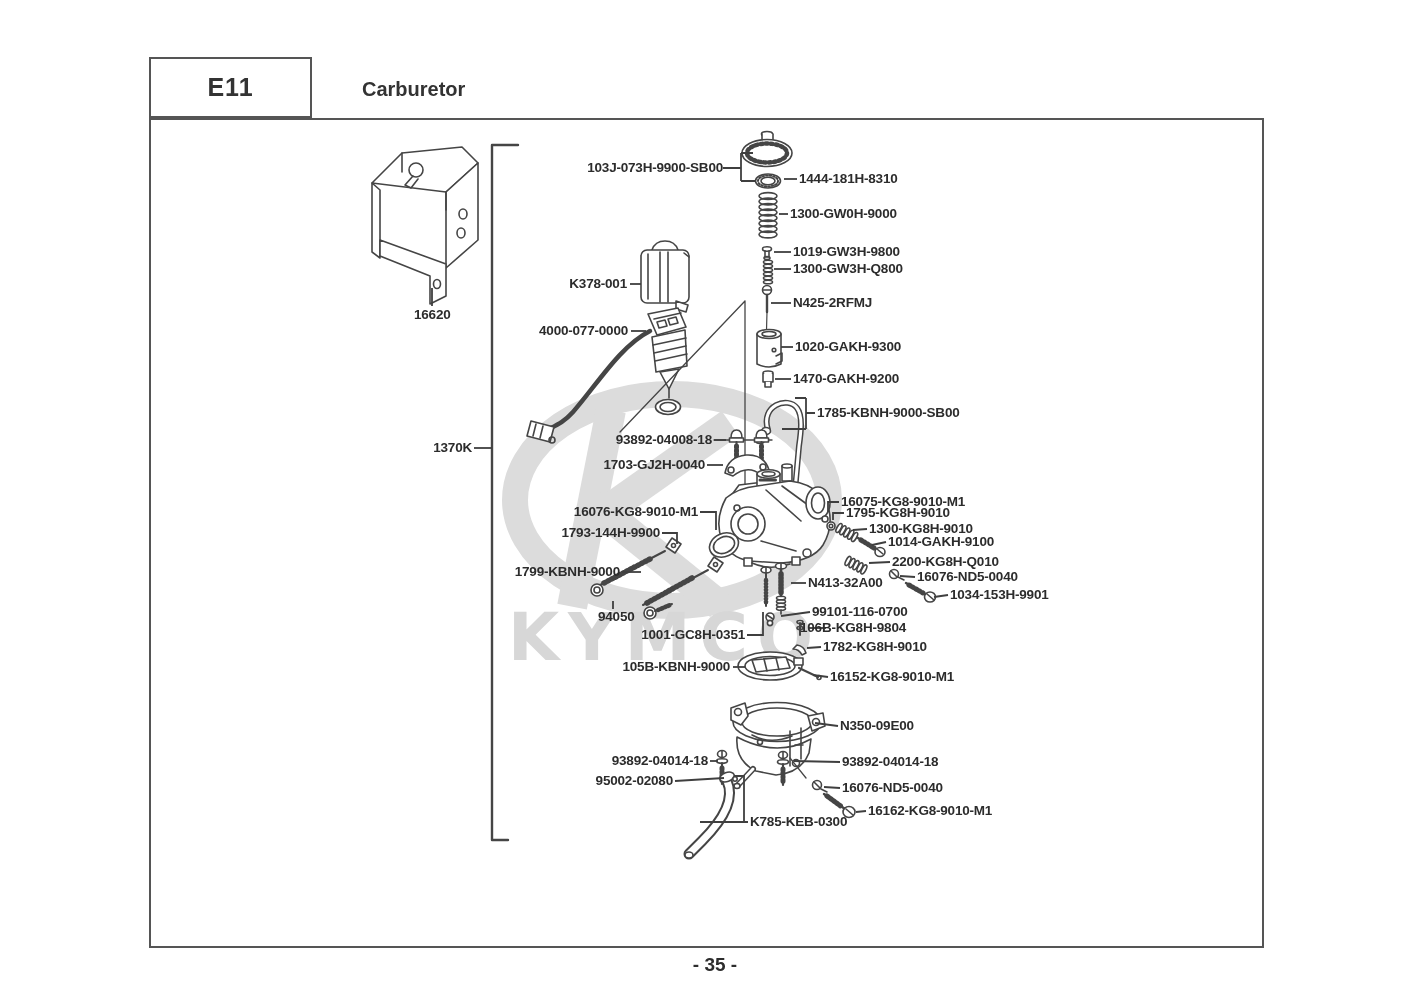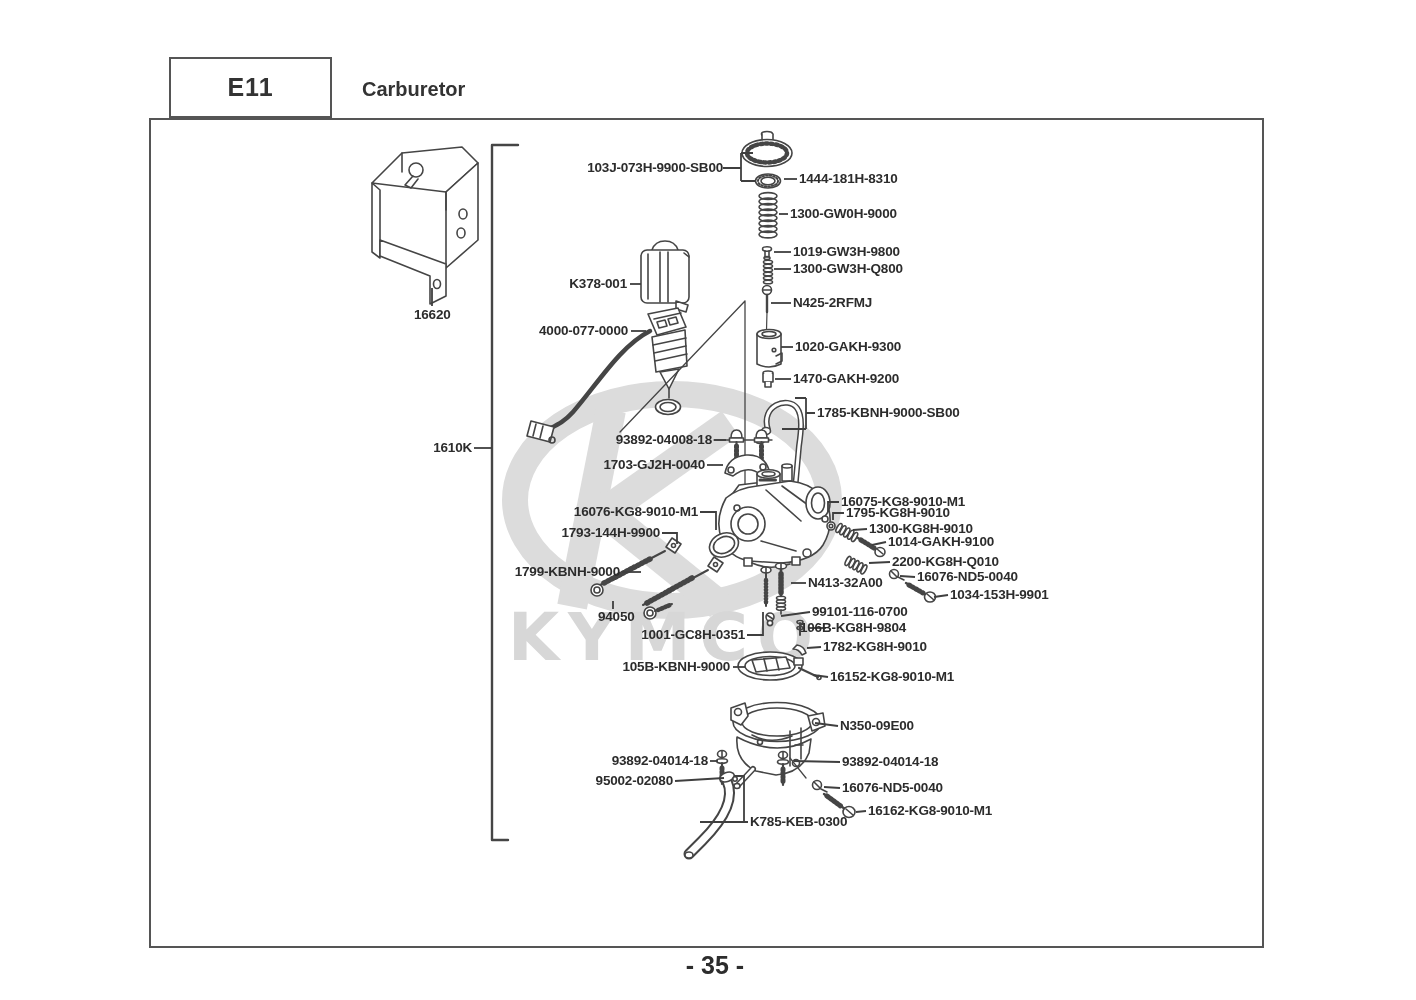--- a/index.html
+++ b/index.html
@@ -1,25 +1,25 @@
 <!DOCTYPE html>
 <html><head>
 <meta charset="utf-8">
 <style>
   html,body{margin:0;padding:0;background:#ffffff;}
   .page{position:relative;width:1416px;height:1000px;background:#ffffff;overflow:hidden;
         font-family:"Liberation Sans", sans-serif;}
   .code-box{position:absolute;left:149px;top:57px;width:163px;height:61px;
         border:2px solid #555;box-sizing:border-box;display:flex;align-items:center;justify-content:center;
-        font-size:25px;font-weight:bold;color:#333;letter-spacing:1px;background:#fff;margin-left:20px;}
+        font-size:25px;font-weight:bold;color:#333;letter-spacing:1px;background:#fff;}
   .doc-title{position:absolute;left:362px;top:78px;font-size:20px;font-weight:bold;color:#333;}
   .main-box{position:absolute;left:149px;top:118px;width:1115px;height:830px;
         border:2px solid #555;box-sizing:border-box;background:transparent;}
   .page-num{position:absolute;left:715px;top:965px;transform:translate(-50%,-50%);
-        font-size:25px;font-weight:bold;color:#2d2d2d;}
+        font-size:19px;font-weight:bold;color:#2d2d2d;}
   svg.art{position:absolute;left:0;top:0;width:1416px;height:1000px;}
   .lbl{position:absolute;font-size:13.5px;font-weight:bold;color:#2c2c2c;white-space:nowrap;
         letter-spacing:-0.2px;transform:translateY(-52%);line-height:1;}
   .lbl.ra{transform:translate(-100%,-52%);}
 </style>
 </head>
 <body>
 
 <div class="page">
 
@@ -395,21 +395,21 @@
   <div class="lbl" style="left:790px;top:214px">1300-GW0H-9000</div>
   <div class="lbl" style="left:793px;top:252px">1019-GW3H-9800</div>
   <div class="lbl" style="left:793px;top:269px">1300-GW3H-Q800</div>
   <div class="lbl" style="left:793px;top:303px">N425-2RFMJ</div>
   <div class="lbl ra" style="left:627px;top:284px">K378-001</div>
   <div class="lbl ra" style="left:628px;top:331px">4000-077-0000</div>
   <div class="lbl" style="left:795px;top:347px">1020-GAKH-9300</div>
   <div class="lbl" style="left:793px;top:379px">1470-GAKH-9200</div>
   <div class="lbl" style="left:817px;top:413px">1785-KBNH-9000-SB00</div>
   <div class="lbl" style="left:414px;top:315px">16620</div>
-  <div class="lbl ra" style="left:472px;top:448px">1610K</div>
+  <div class="lbl ra" style="left:472px;top:448px">1370K</div>
   <div class="lbl ra" style="left:712px;top:440px">93892-04008-18</div>
   <div class="lbl ra" style="left:705px;top:465px">1703-GJ2H-0040</div>
   <div class="lbl ra" style="left:698px;top:512px">16076-KG8-9010-M1</div>
   <div class="lbl ra" style="left:660px;top:533px">1793-144H-9900</div>
   <div class="lbl ra" style="left:620px;top:572px">1799-KBNH-9000</div>
   <div class="lbl" style="left:598px;top:617px">94050</div>
   <div class="lbl ra" style="left:745px;top:635px">1001-GC8H-0351</div>
   <div class="lbl" style="left:841px;top:502px">16075-KG8-9010-M1</div>
   <div class="lbl" style="left:846px;top:513px">1795-KG8H-9010</div>
   <div class="lbl" style="left:869px;top:529px">1300-KG8H-9010</div>

